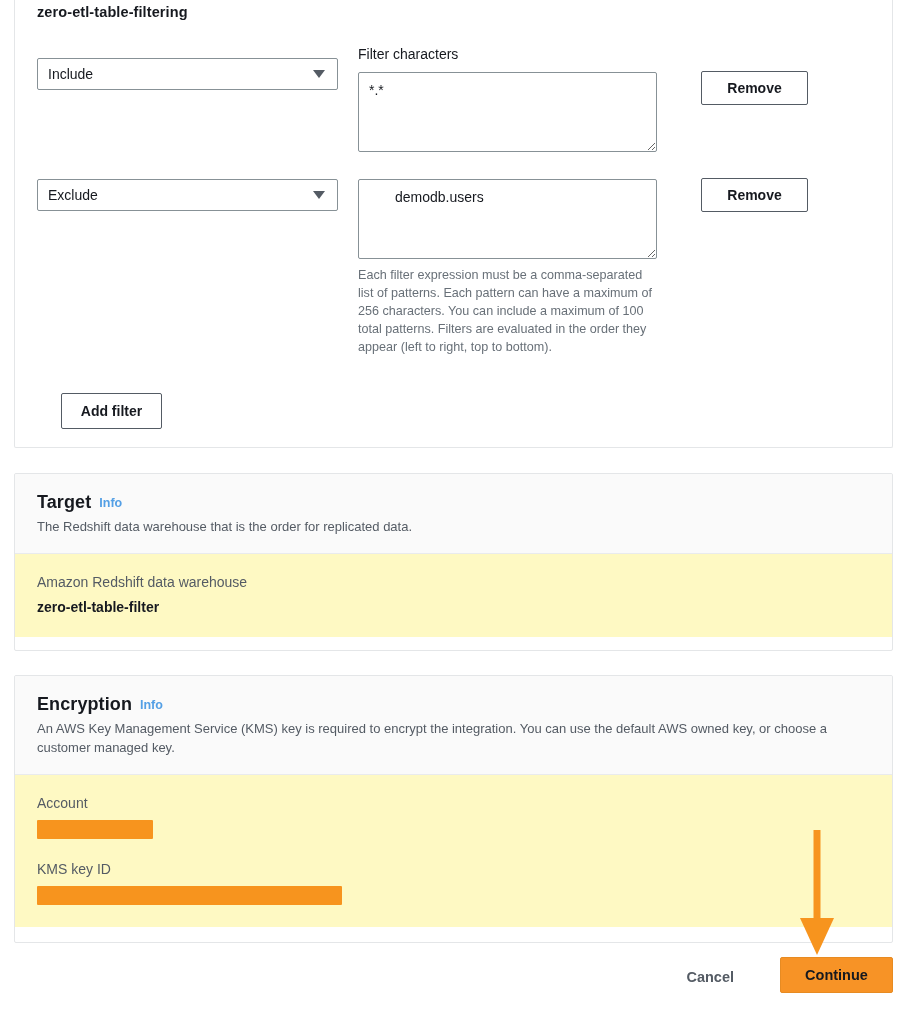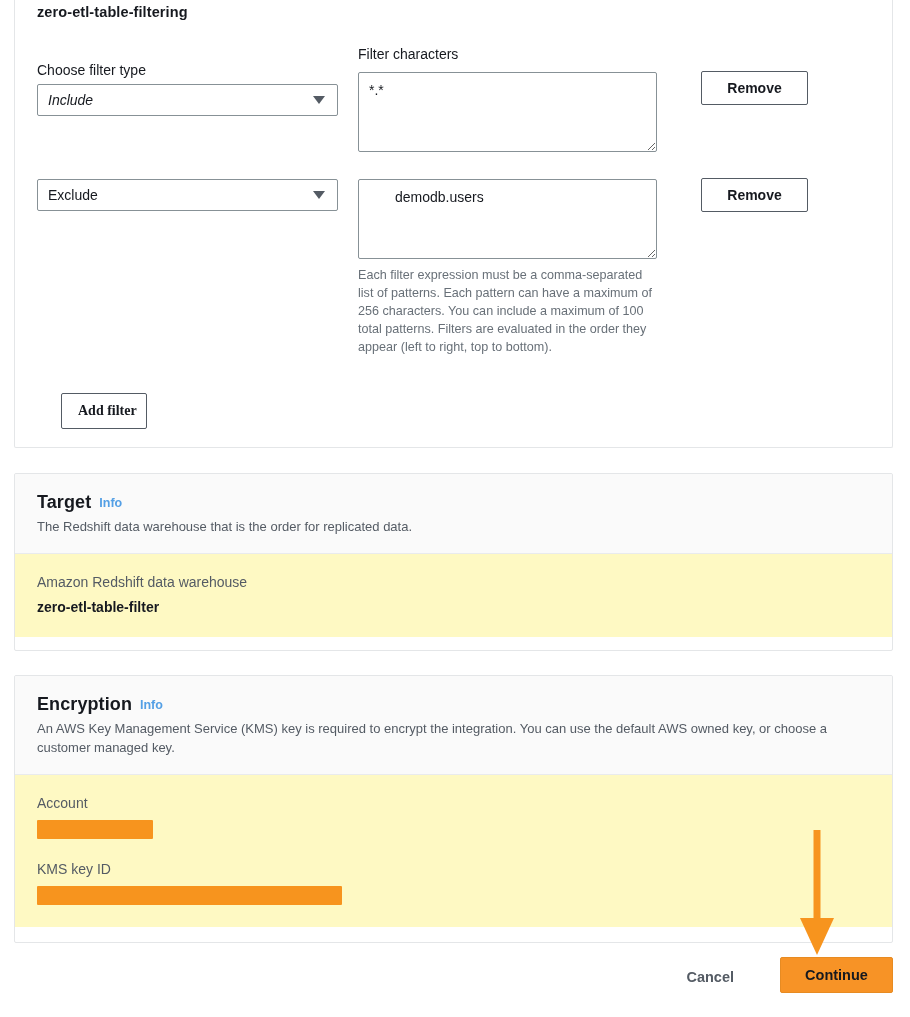--- a/index.html
+++ b/index.html
@@ -75,21 +75,21 @@
     cursor: pointer;
   }
   .aws-select .val { flex: 1; }
   .caret {
     width: 0; height: 0;
     border-left: 6px solid transparent;
     border-right: 6px solid transparent;
     border-top: 8px solid #545b64;
     margin-right: 2px;
   }
-  #sel-include { left: 22px;  top: 118px; font-style: italic; }
+  #sel-include { left: 22px;  top: 92px; }
   #sel-exclude { left: 22px;  top: 213px; }
 
   
   .aws-textarea {
     position: absolute;
     width: 299px;
     border: 1px solid #879196;
     border-radius: 2px;
     background: #ffffff;
     font-family: "Liberation Sans", sans-serif;
@@ -124,21 +124,21 @@
     font-size: 14px;
     font-weight: bold;
     height: 34px;
     padding: 0 16px;
     cursor: pointer;
     white-space: nowrap;
     margin-left: 24px;
   }
   #btn-remove-1 { left: 662px; top: 105px; width: 107px; }
   #btn-remove-2 { left: 662px; top: 212px; width: 107px; }
-  #btn-add-filter { left: 22px; top: 427px; width: 86px; height: 36px; font-family: Liberation Serif, serif; }
+  #btn-add-filter { left: 22px; top: 427px; width: 101px; height: 36px; }
 
   
   #card-target {
     top: 473px;
     height: 178px;
   }
   .sec-head {
     position: relative;
     padding: 18px 22px 16px 22px;
     background: #fafafa;

